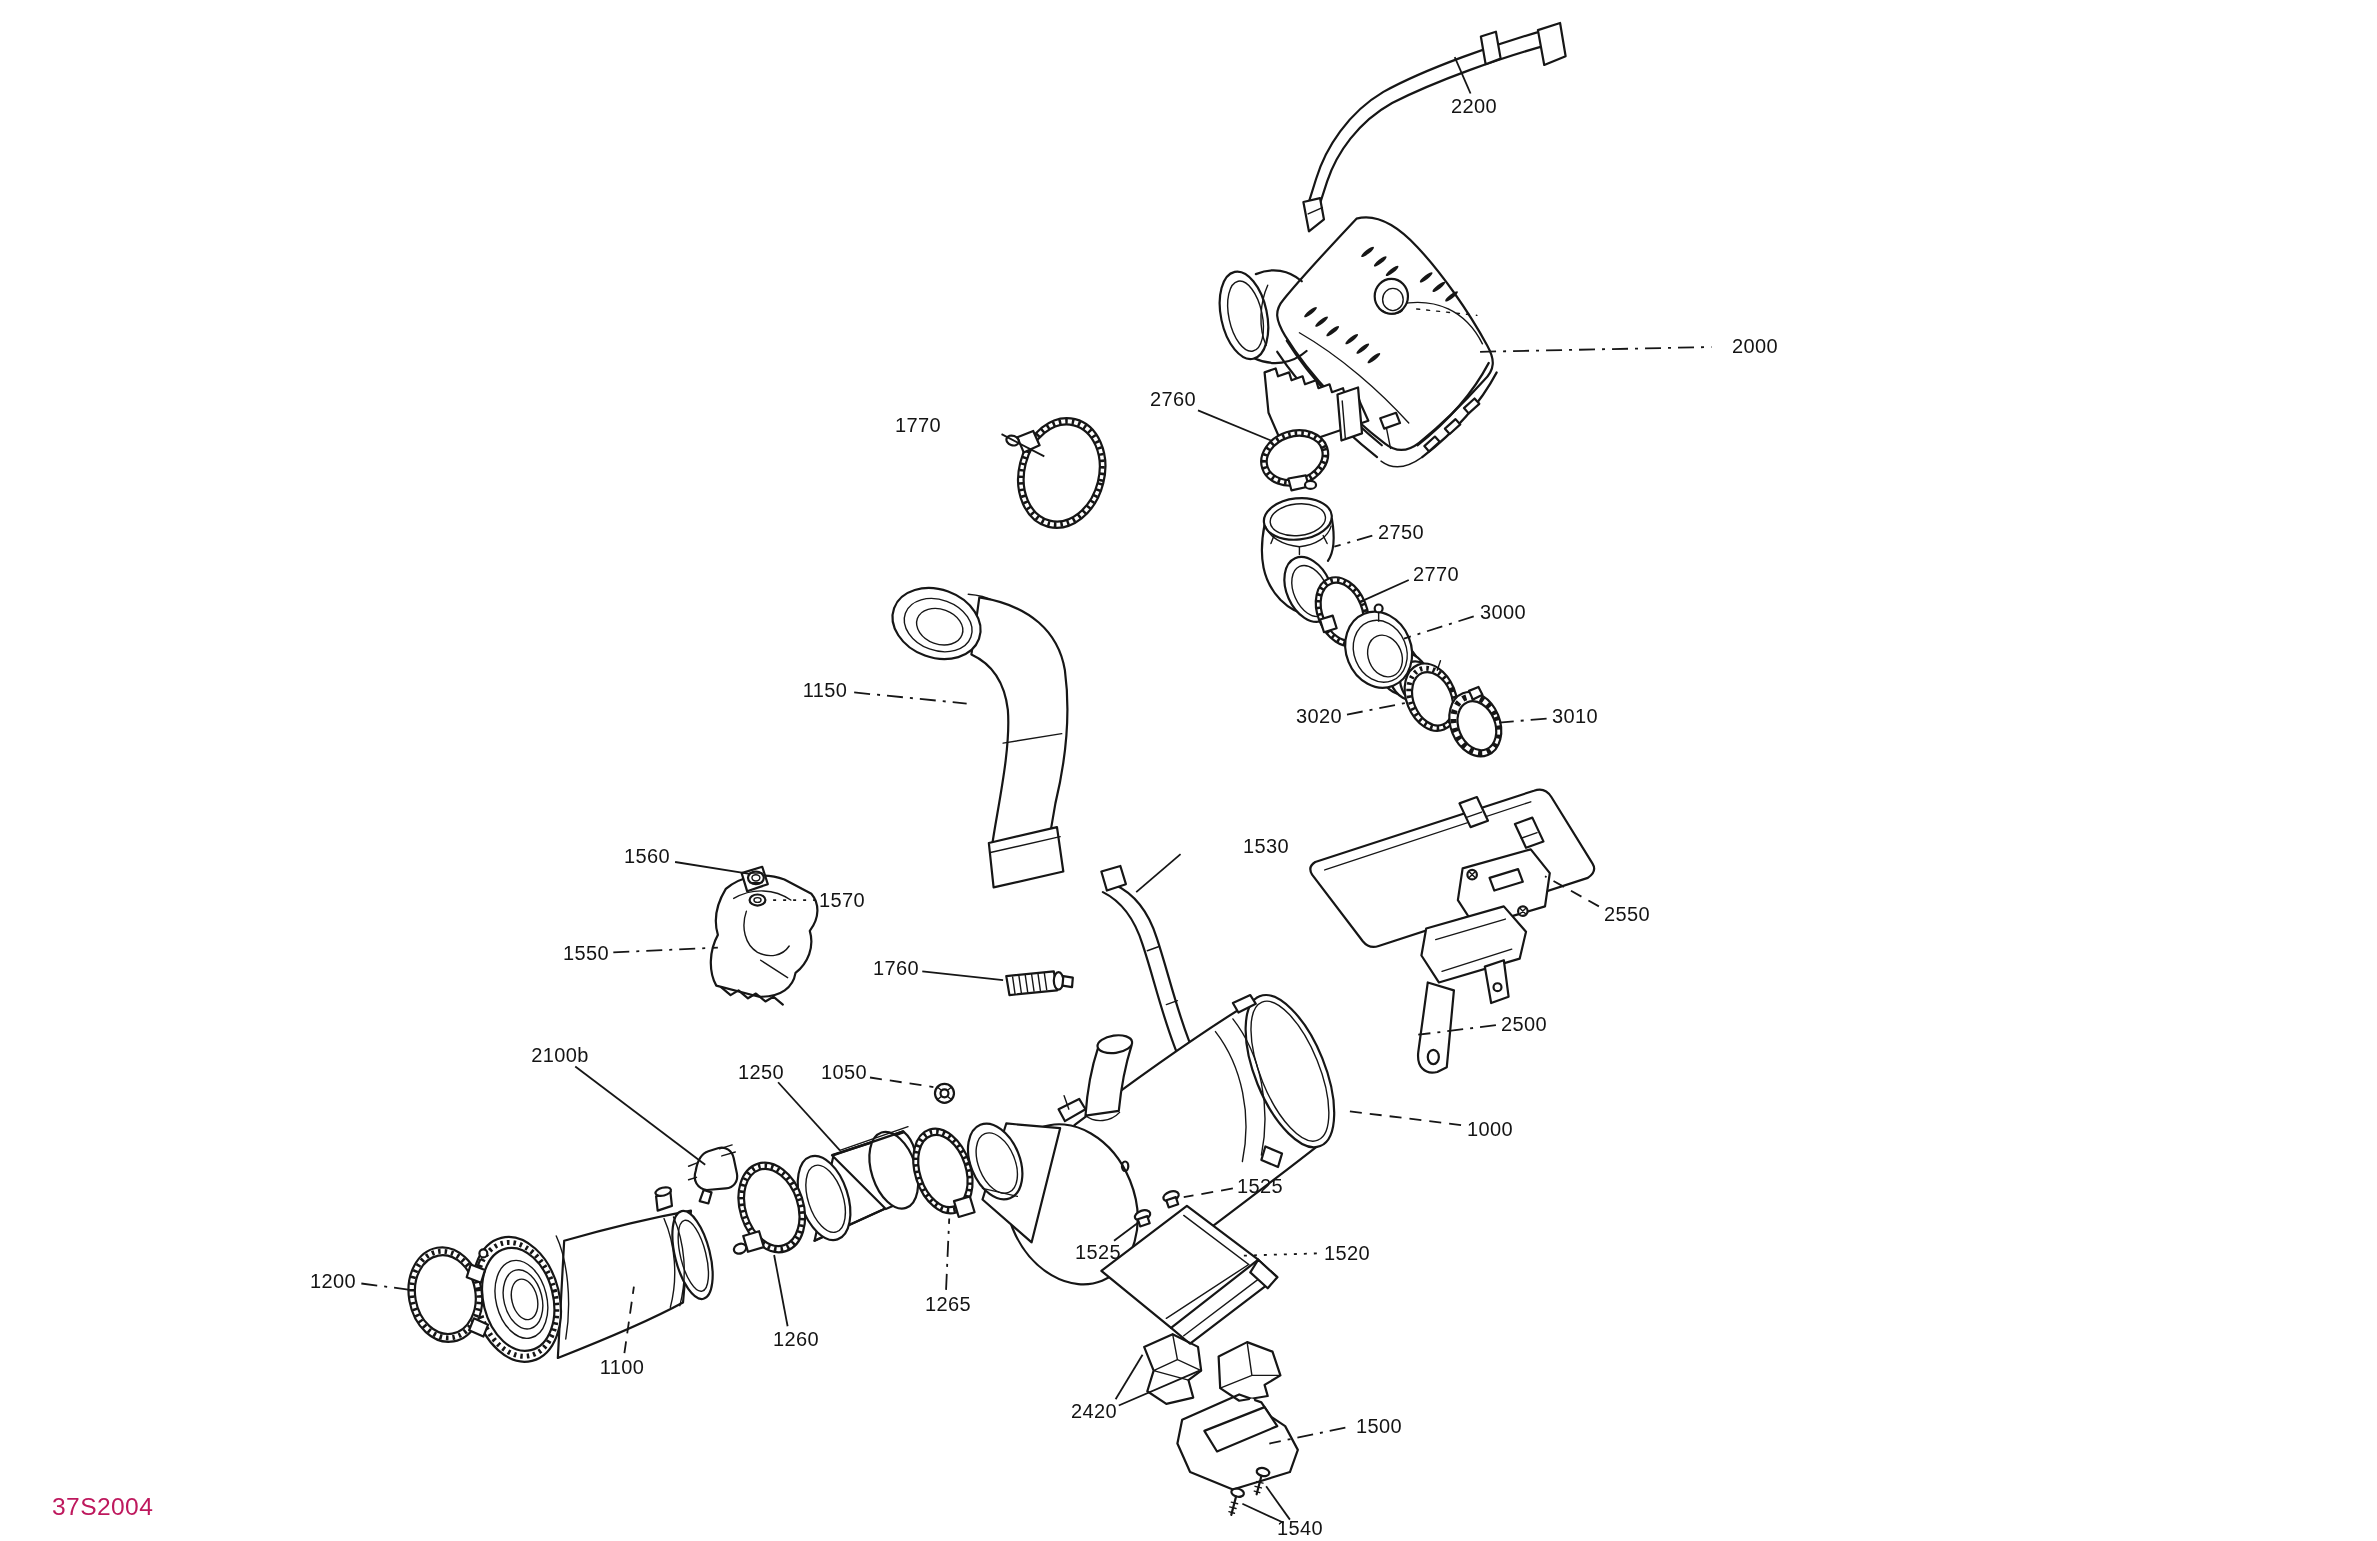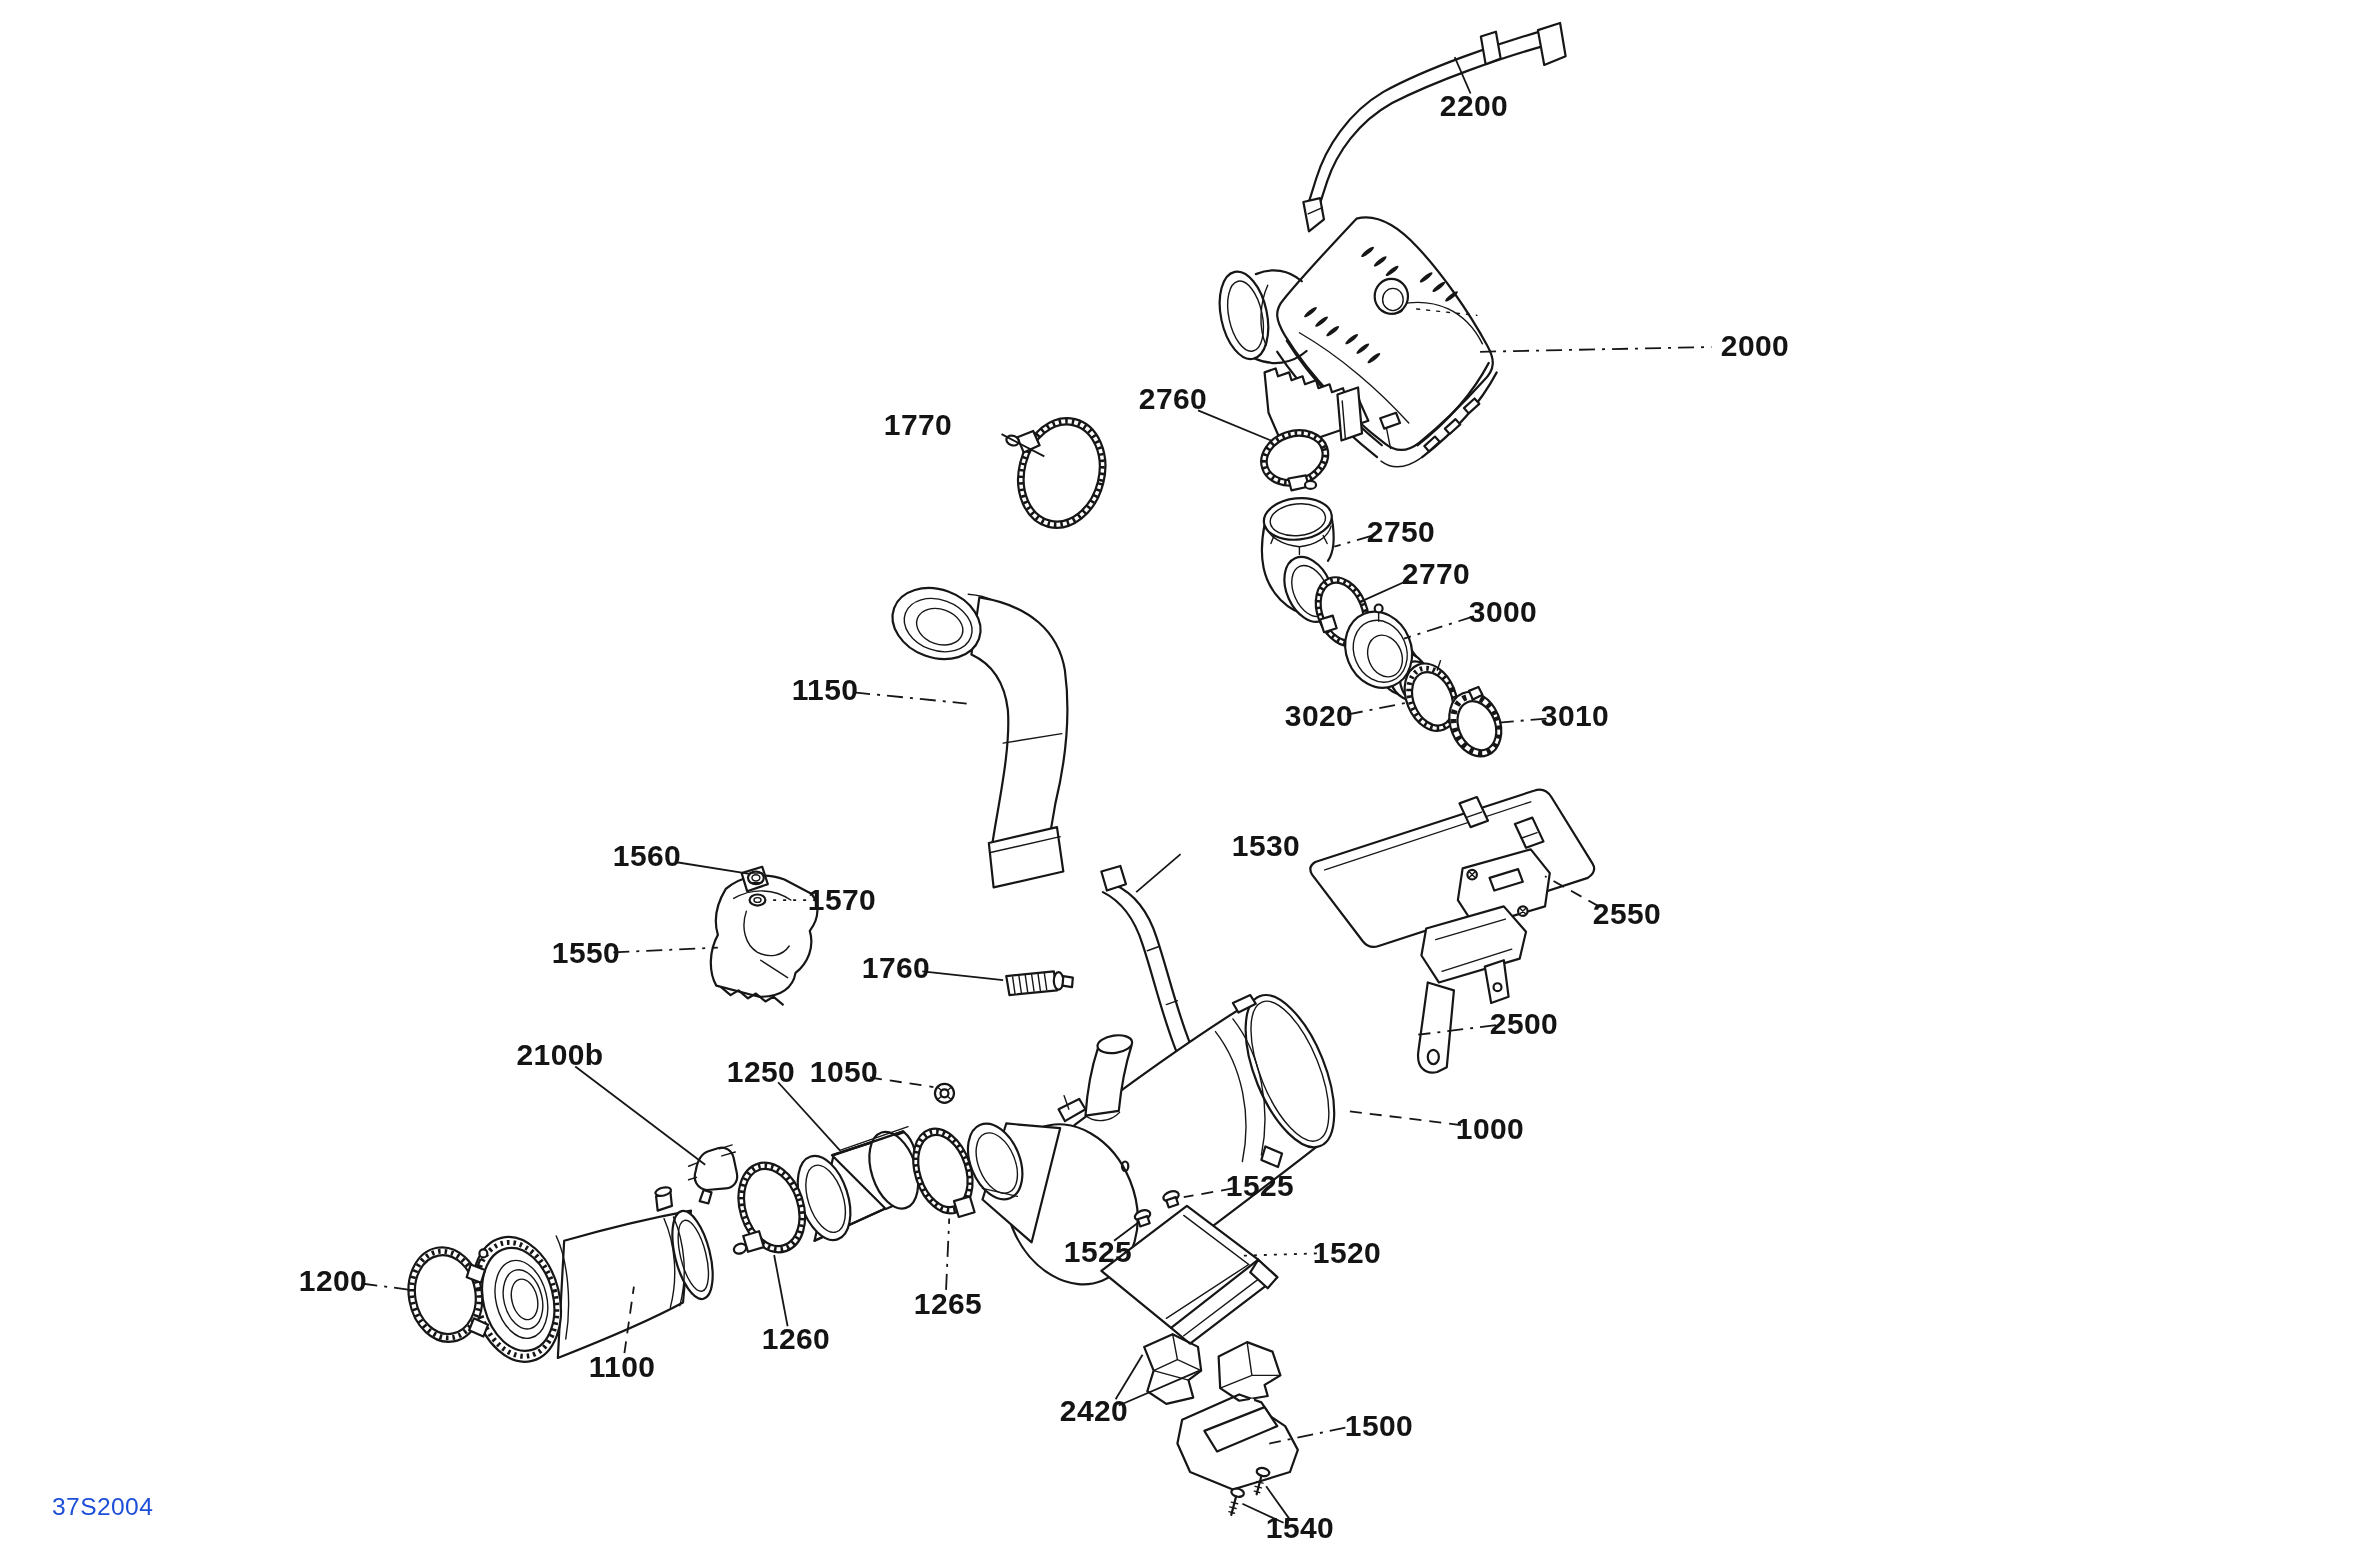--- a/index.html
+++ b/index.html
@@ -1,21 +1,21 @@
 <!DOCTYPE html>
 <html style="font-size:12.7px"><head>
 <meta charset="utf-8">
 <style>
   html,body{margin:0;padding:0;background:#ffffff;}
   #stage{position:relative;width:2377px;height:1541px;background:#ffffff;overflow:hidden;
          font-family:"Liberation Sans",sans-serif;}
   #art{position:absolute;left:0;top:0;}
-  .callout{position:absolute;transform:translate(-50%,-50%);font-size:30px;color:#141414;
-           letter-spacing:0.4px;white-space:nowrap;font-weight:700;text-align:center;}
-  .code{position:absolute;font-size:24.6px;color:#1d4ed8;letter-spacing:0.4px;}
+  .callout{position:absolute;transform:translate(-50%,-50%);font-size:20px;color:#141414;
+           letter-spacing:0.4px;white-space:nowrap;font-weight:400;text-align:center;}
+  .code{position:absolute;font-size:24.6px;color:#be185d;letter-spacing:0.4px;}
   svg *{vector-effect:non-scaling-stroke;}
   .ln{stroke:#161616;stroke-width:2.2;fill:none;stroke-linecap:round;stroke-linejoin:round;}
   .lnthin{stroke:#161616;stroke-width:1.4;fill:none;stroke-linecap:round;}
   .fillw{fill:#ffffff;}
   .dk{fill:#161616;stroke:none;}
   .leader{stroke:#161616;stroke-width:1.8;fill:none;}
   .dashdot{stroke-dasharray:16 7 3 7;}
   .dashed{stroke-dasharray:12 8;}
   .dotted{stroke-dasharray:3 7;}
   .hatch{stroke:#161616;fill:none;stroke-width:5;stroke-dasharray:2.5 4;}

